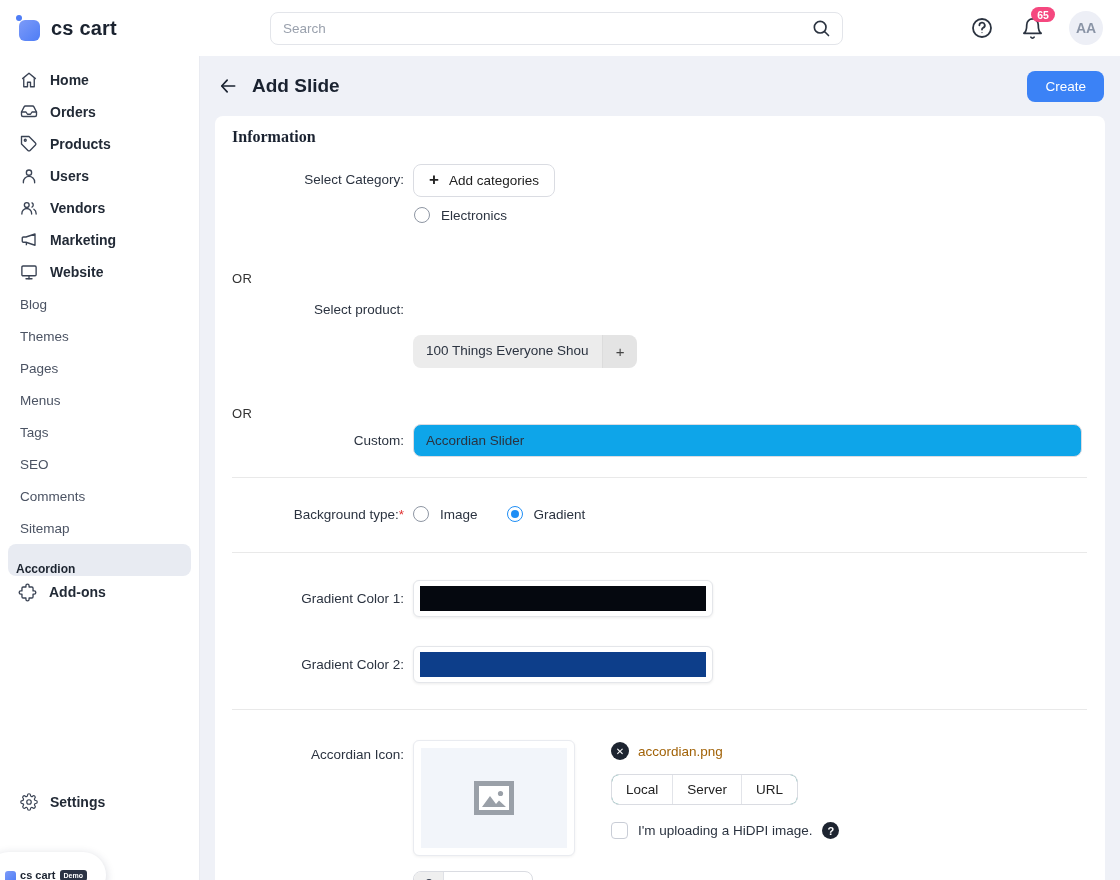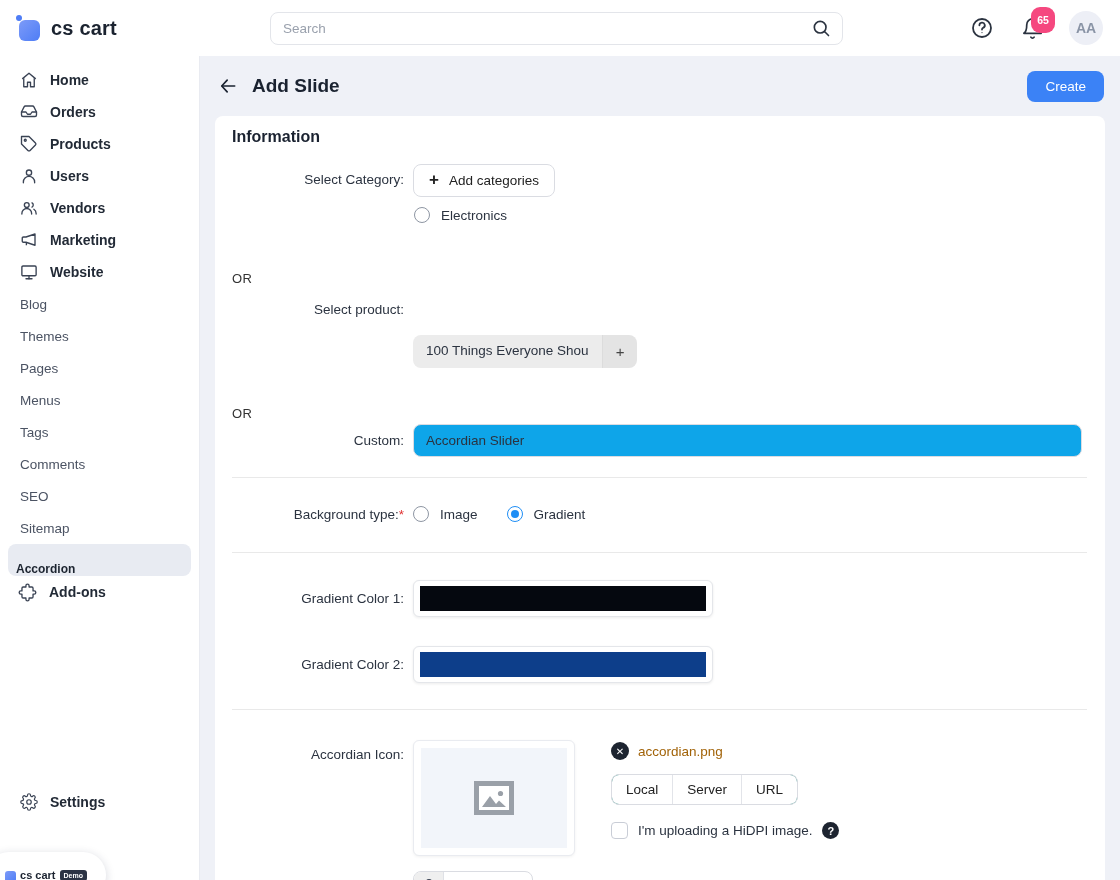--- a/index.html
+++ b/index.html
@@ -14,21 +14,21 @@
     background:linear-gradient(135deg,#7d9bf8,#4e7df6); }
   .logo-dot { position:absolute; left:0; top:0; width:6px; height:6px; border-radius:50%; background:#4e7df6; }
   .logo-text { font-size:20px; font-weight:700; letter-spacing:.2px; color:#1b2330; }
   .search-wrap { margin-left:70px; width:573px; height:33px; position:relative; }
   .search-input { width:100%; height:100%; border:1px solid #e3e5ea; border-radius:8px; padding:0 40px 0 12px;
     font-size:13.5px; color:#333; outline:none; font-family:inherit; }
   .search-input::placeholder { color:#9aa1ad; }
   .search-icon { position:absolute; right:12px; top:6px; }
   .topbar-right { margin-left:auto; display:flex; align-items:center; gap:24px; padding-right:17px; }
   .icon-btn { position:relative; width:26px; height:26px; display:flex; align-items:center; justify-content:center; cursor:pointer; }
-  .badge { position:absolute; top:-8px; left:12px; min-width:24px; height:26px; border-radius:9px; padding:0 5px;
+  .badge { position:absolute; top:-8px; left:12px; min-width:24px; height:15px; border-radius:9px; padding:0 5px;
     color:#fff; font-size:10.5px; font-weight:700; display:flex; align-items:center; justify-content:center; }
   .avatar { width:34px; height:34px; border-radius:50%; background:#edeff6; color:#8a94a6;
     font-size:14px; font-weight:700; display:flex; align-items:center; justify-content:center; cursor:pointer; }
 
   
   .app { display:flex; height:824px; }
 
   
   .sidebar { position:relative; width:200px; background:#fff; border-right:1px solid #e9ebf1; padding-top:8px; flex:none; }
   .side-item { height:32px; display:flex; align-items:center; gap:12px; padding-left:20px; cursor:pointer;
@@ -47,21 +47,21 @@
 
   
   .main { flex:1; background:#eff1f7; display:flex; flex-direction:column; min-width:0; }
   .page-header { height:60px; display:flex; align-items:center; padding:0 16px; gap:12px; flex:none; }
   .back-btn { width:24px; height:24px; display:flex; align-items:center; justify-content:center; cursor:pointer; }
   .page-title { font-size:19px; font-weight:700; color:#1a2230; }
   .create-btn { margin-left:auto; border:none; border-radius:8px; color:#fff; font-size:13.5px; font-weight:400;
     padding:8px 18px; cursor:pointer; font-family:inherit; }
 
   .card { margin:0 15px; background:#fff; border-radius:8px 8px 0 0; flex:1; padding:12px 18px 0 17px; overflow:hidden; position:relative; }
-  .section-title { font-size:16px; font-weight:700; color:#1a2230; }
+  .section-title { font-size:16px; font-weight:700; color:#1a2230;font-family:Liberation Serif, serif; }
 
   .row { display:flex; align-items:center; }
   .row .lbl { width:181px; flex:none; text-align:right; padding-right:9px; font-size:13.5px; color:#2b3340; }
   .row.top-align { align-items:flex-start; }
   .req { color:#e03131; }
 
   .btn-outline { display:inline-flex; align-items:center; gap:10px; background:#fff; border:1px solid #dadce2;
     border-radius:8px; padding:7px 15px; font-size:13.5px; color:#222; cursor:pointer; font-family:inherit; }
   .plus-glyph { font-size:17px; font-weight:700; line-height:1; position:relative; top:-1px; }
 
@@ -212,24 +212,24 @@
     <div class="side-sub">
         <span>Pages</span>
       </div>
     <div class="side-sub">
         <span>Menus</span>
       </div>
     <div class="side-sub">
         <span>Tags</span>
       </div>
     <div class="side-sub">
+        <span>SEO</span>
+      </div>
+    <div class="side-sub">
         <span>Comments</span>
-      </div>
-    <div class="side-sub">
-        <span>SEO</span>
       </div>
     <div class="side-sub">
         <span>Sitemap</span>
       </div>
 
     <div class="side-active">
       <span>Accordion</span>
     </div>
 
     <div class="side-item" style="padding-left:18px;">

